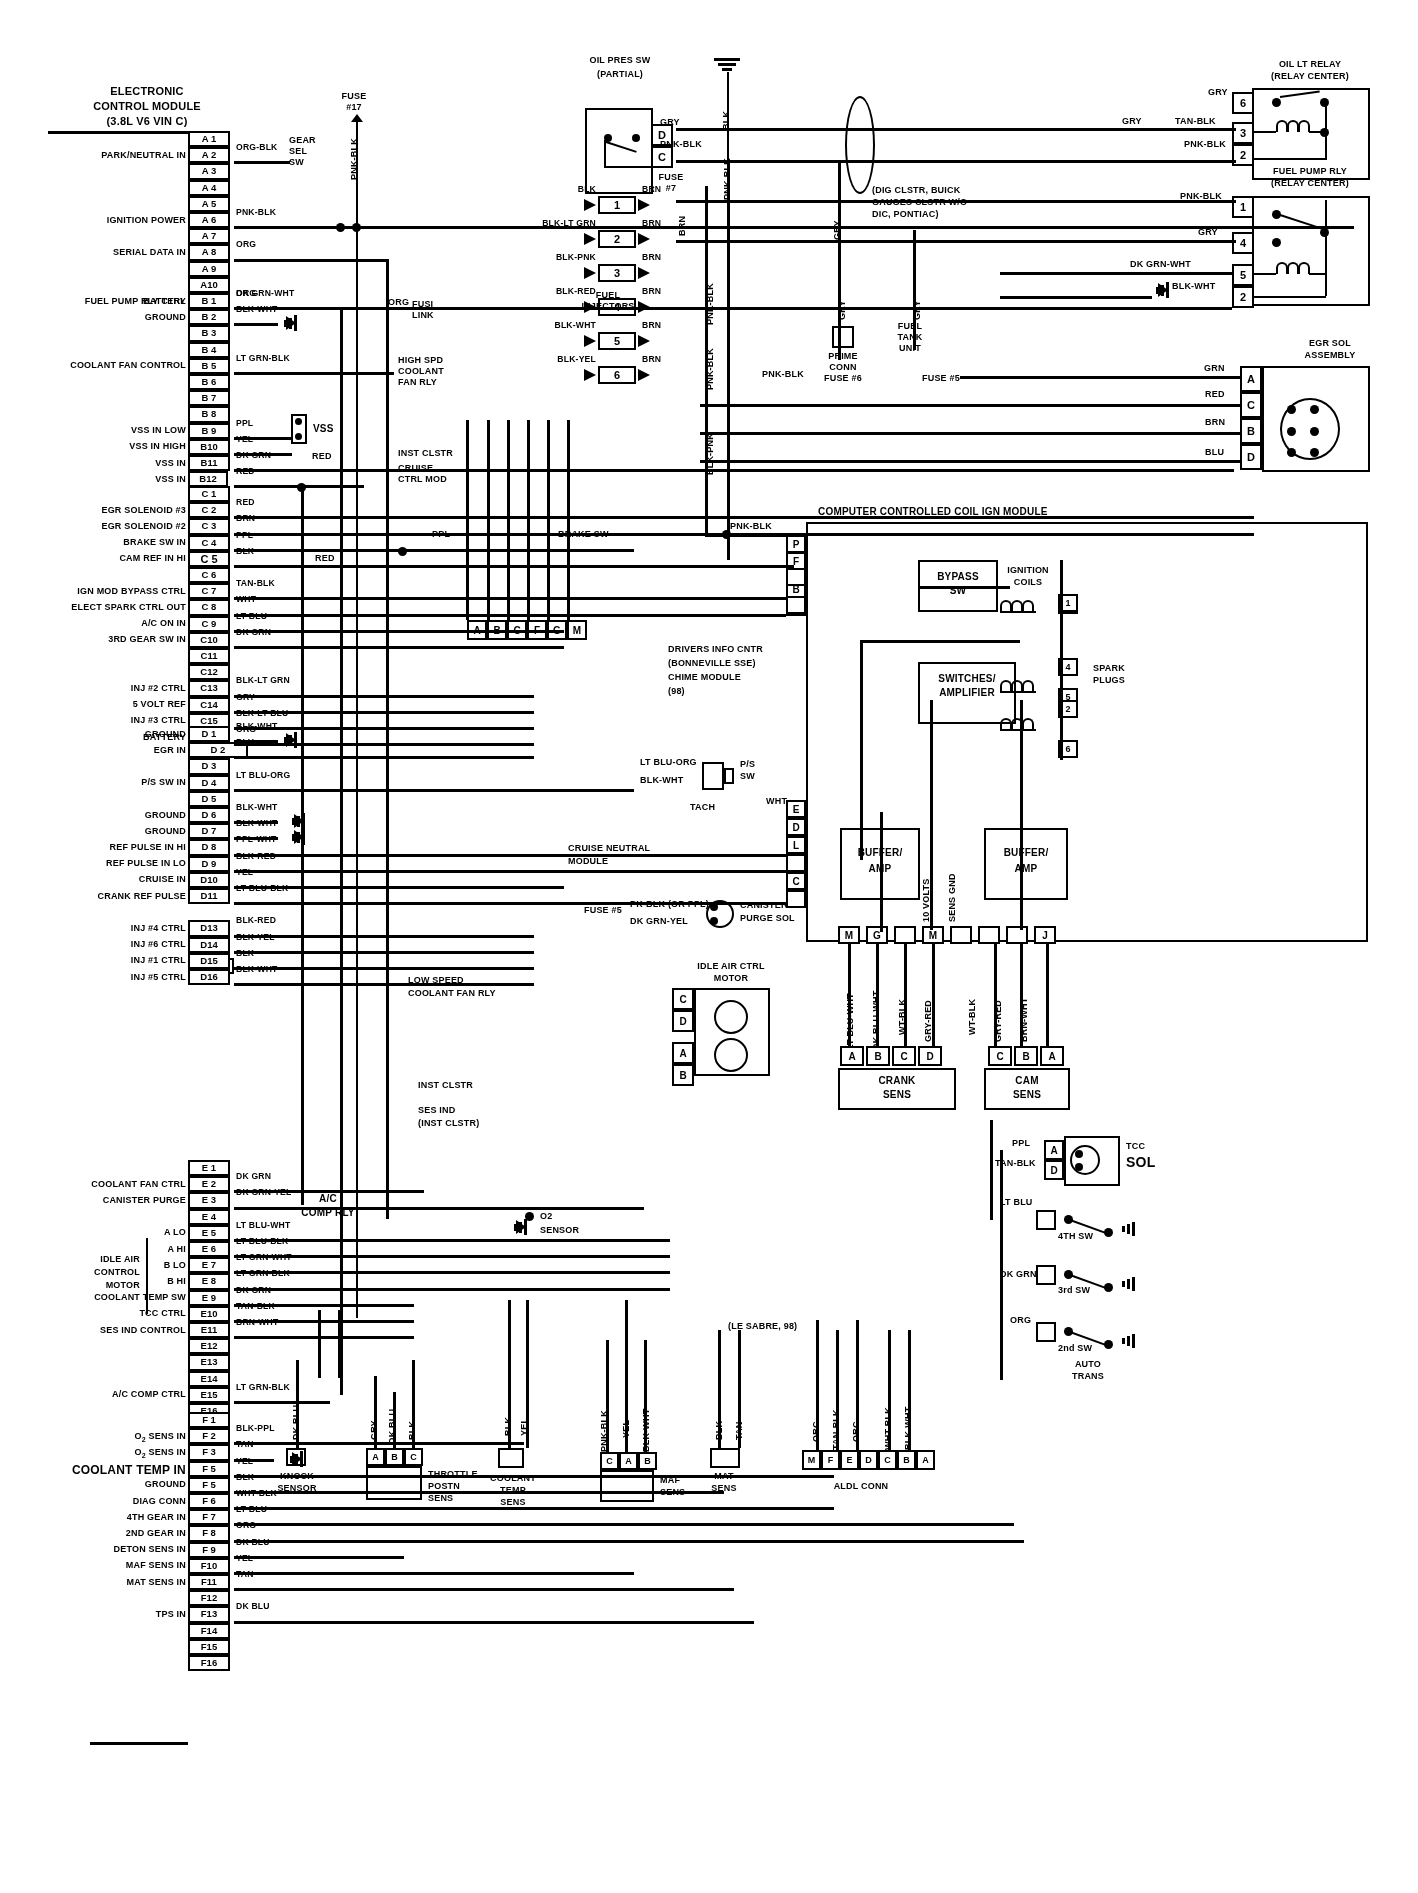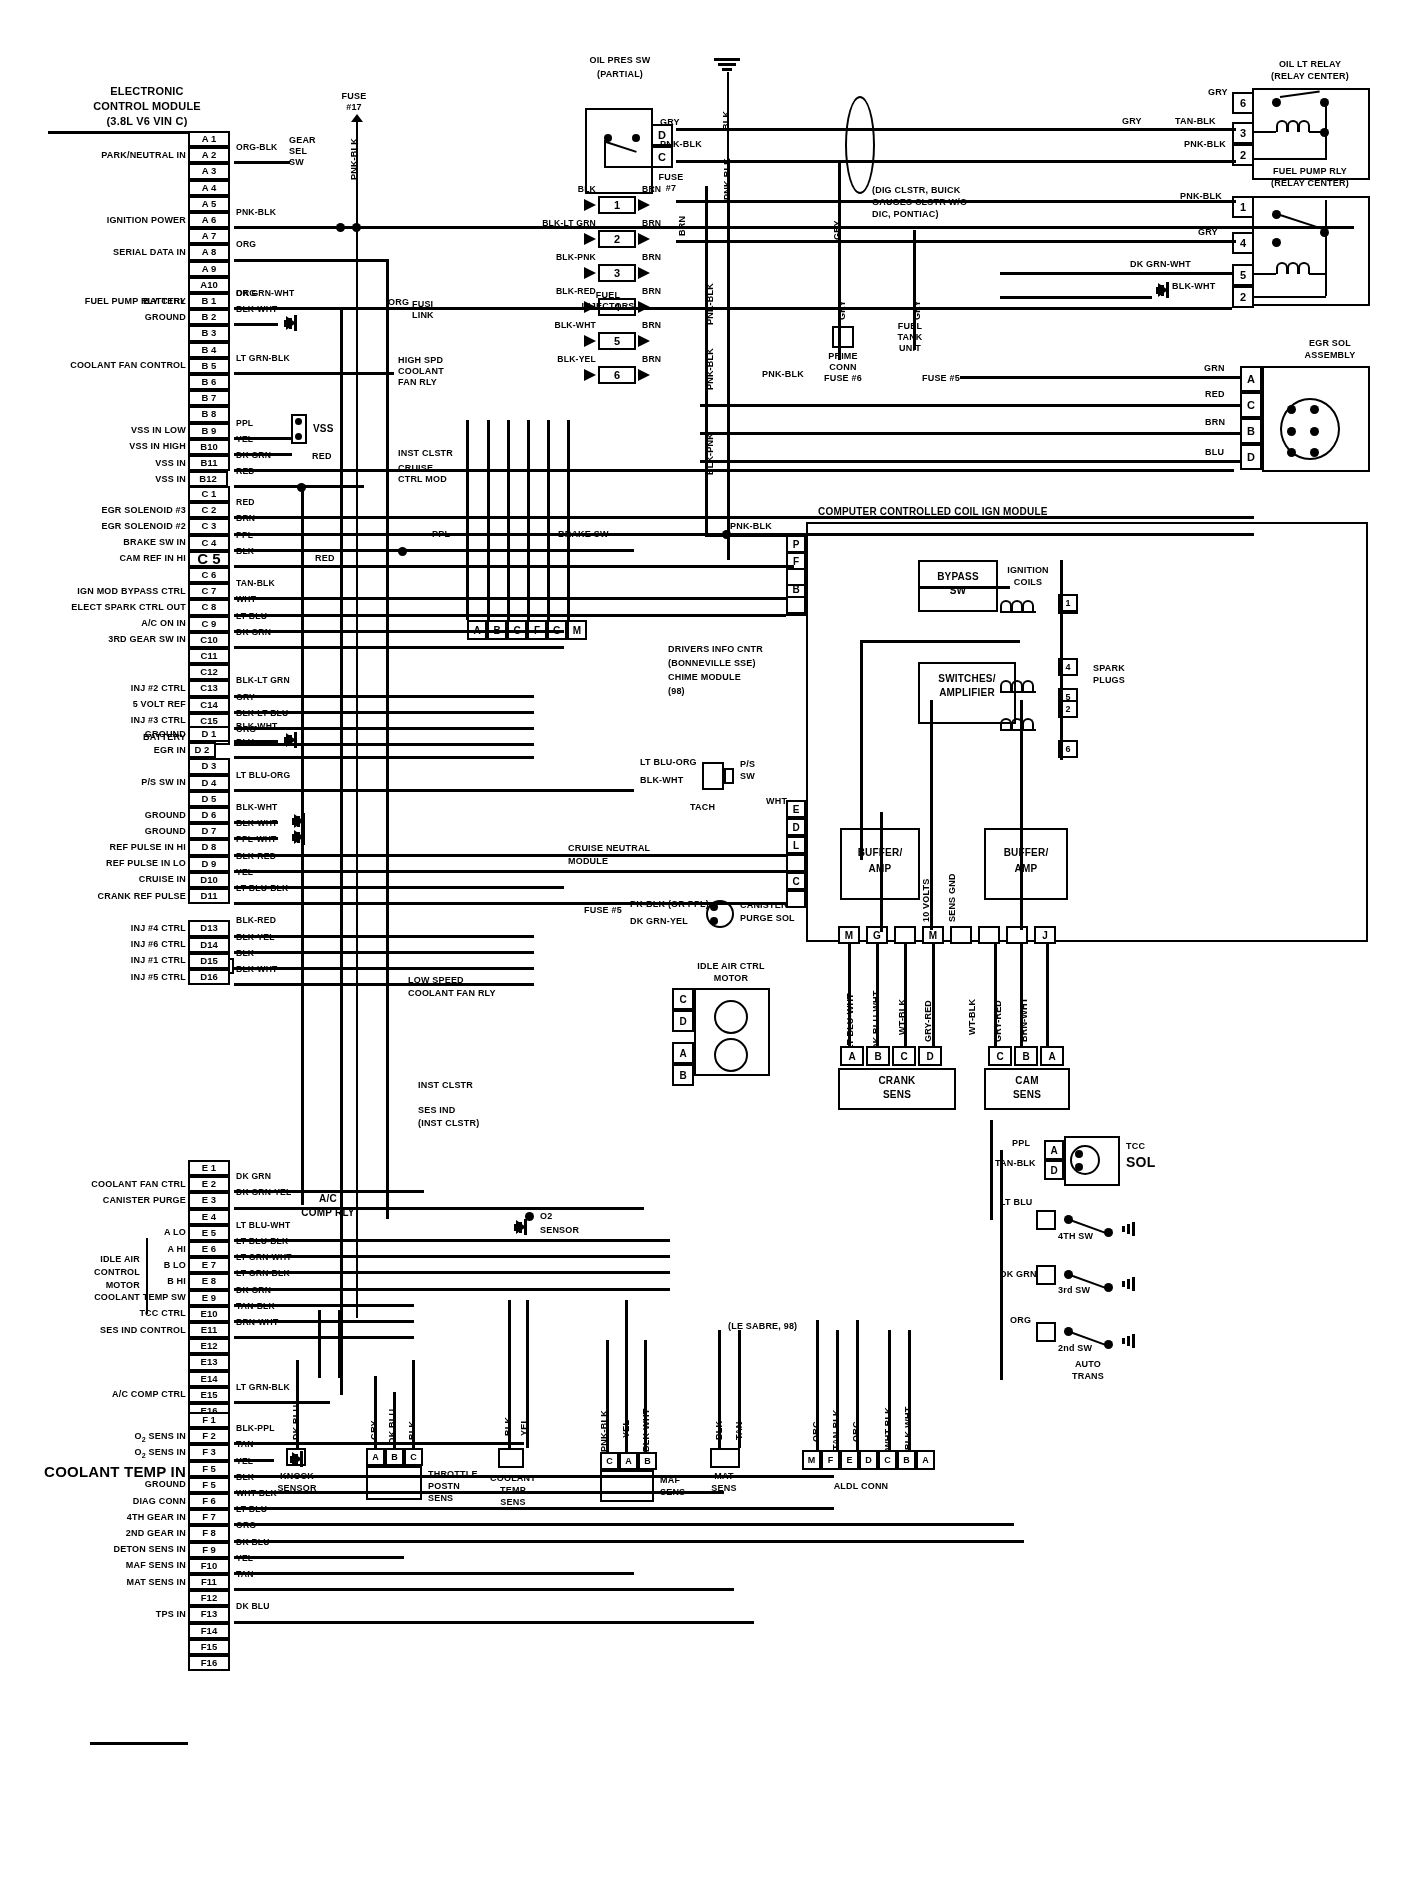--- a/index.html
+++ b/index.html
@@ -87,21 +87,21 @@
       <div class="pin" style="left: 188px; top: 486px; width: 42px; height: 16.2px; font-size: 9.5px; line-height: 12.2px;">C 1</div>
       <div class="pin" style="left: 188px; top: 502.2px; width: 42px; height: 16.2px; font-size: 9.5px; line-height: 12.2px;">C 2</div>
       <div class="t r" style="left: 20px; top: 505.7px; width: 166px; font-size: 9px;">EGR SOLENOID #3</div>
       <div class="t" style="left: 236px; top: 498.2px; font-size: 8.6px;">RED</div>
       <div class="pin" style="left: 188px; top: 518.4px; width: 42px; height: 16.2px; font-size: 9.5px; line-height: 12.2px;">C 3</div>
       <div class="t r" style="left: 20px; top: 521.9px; width: 166px; font-size: 9px;">EGR SOLENOID #2</div>
       <div class="t" style="left: 236px; top: 514.4px; font-size: 8.6px;">BRN</div>
       <div class="pin" style="left: 188px; top: 534.6px; width: 42px; height: 16.2px; font-size: 9.5px; line-height: 12.2px;">C 4</div>
       <div class="t r" style="left: 20px; top: 538.1px; width: 166px; font-size: 9px;">BRAKE SW IN</div>
       <div class="t" style="left: 236px; top: 530.6px; font-size: 8.6px;">PPL</div>
-      <div class="pin" style="left: 188px; top: 550.8px; width: 42px; height: 16.2px; font-size: 15px; line-height: 12.2px;">C 5</div>
+      <div class="pin" style="left: 188px; top: 550.8px; width: 42px; height: 16.2px; font-size: 11px; line-height: 12.2px;">C 5</div>
       <div class="t r" style="left: 20px; top: 554.3px; width: 166px; font-size: 9px;">CAM REF IN HI</div>
       <div class="t" style="left: 236px; top: 546.8px; font-size: 8.6px;">BLK</div>
       <div class="pin" style="left: 188px; top: 567px; width: 42px; height: 16.2px; font-size: 9.5px; line-height: 12.2px;">C 6</div>
       <div class="pin" style="left: 188px; top: 583.2px; width: 42px; height: 16.2px; font-size: 9.5px; line-height: 12.2px;">C 7</div>
       <div class="t r" style="left: 20px; top: 586.7px; width: 166px; font-size: 9px;">IGN MOD BYPASS CTRL</div>
       <div class="t" style="left: 236px; top: 579.2px; font-size: 8.6px;">TAN-BLK</div>
       <div class="pin" style="left: 188px; top: 599.4px; width: 42px; height: 16.2px; font-size: 9.5px; line-height: 12.2px;">C 8</div>
       <div class="t r" style="left: 20px; top: 602.9px; width: 166px; font-size: 9px;">ELECT SPARK CTRL OUT</div>
       <div class="t" style="left: 236px; top: 595.4px; font-size: 8.6px;">WHT</div>
       <div class="pin" style="left: 188px; top: 615.6px; width: 42px; height: 16.2px; font-size: 9.5px; line-height: 12.2px;">C 9</div>
@@ -120,21 +120,21 @@
       <div class="t" style="left: 236px; top: 692.6px; font-size: 8.6px;">GRY</div>
       <div class="pin" style="left: 188px; top: 712.8px; width: 42px; height: 16.2px; font-size: 9.5px; line-height: 12.2px;">C15</div>
       <div class="t r" style="left: 20px; top: 716.3px; width: 166px; font-size: 9px;">INJ #3 CTRL</div>
       <div class="t" style="left: 236px; top: 708.8px; font-size: 8.6px;">BLK-LT BLU</div>
       <div class="pin" style="left: 188px; top: 729px; width: 42px; height: 16.2px; font-size: 9.5px; line-height: 12.2px;">C16</div>
       <div class="t r" style="left: 20px; top: 732.5px; width: 166px; font-size: 9px;">BATTERY</div>
       <div class="t" style="left: 236px; top: 725px; font-size: 8.6px;">ORG</div>
       <div class="pin" style="left: 188px; top: 726px; width: 42px; height: 16.2px; font-size: 9.5px; line-height: 12.2px;">D 1</div>
       <div class="t r" style="left: 20px; top: 729.5px; width: 166px; font-size: 9px;">GROUND</div>
       <div class="t" style="left: 236px; top: 722px; font-size: 8.6px;">BLK-WHT</div>
-      <div class="pin" style="left: 188px; top: 742.2px; width: 28px; height: 16.2px; font-size: 9.5px; line-height: 12.2px;">D 2</div>
+      <div class="pin" style="left: 188px; top: 742.2px; width: 60px; height: 16.2px; font-size: 9.5px; line-height: 12.2px;">D 2</div>
       <div class="t r" style="left: 20px; top: 745.7px; width: 166px; font-size: 9px;">EGR IN</div>
       <div class="t" style="left: 236px; top: 738.2px; font-size: 8.6px;">BLU</div>
       <div class="pin" style="left: 188px; top: 758.4px; width: 42px; height: 16.2px; font-size: 9.5px; line-height: 12.2px;">D 3</div>
       <div class="pin" style="left: 188px; top: 774.6px; width: 42px; height: 16.2px; font-size: 9.5px; line-height: 12.2px;">D 4</div>
       <div class="t r" style="left: 20px; top: 778.1px; width: 166px; font-size: 9px;">P/S SW IN</div>
       <div class="t" style="left: 236px; top: 770.6px; font-size: 8.6px;">LT BLU-ORG</div>
       <div class="pin" style="left: 188px; top: 790.8px; width: 42px; height: 16.2px; font-size: 9.5px; line-height: 12.2px;">D 5</div>
       <div class="pin" style="left: 188px; top: 807px; width: 42px; height: 16.2px; font-size: 9.5px; line-height: 12.2px;">D 6</div>
       <div class="t r" style="left: 20px; top: 810.5px; width: 166px; font-size: 9px;">GROUND</div>
       <div class="t" style="left: 236px; top: 803px; font-size: 8.6px;">BLK-WHT</div>
@@ -203,21 +203,21 @@
       <div class="t" style="left: 236px; top: 1382.8px; font-size: 8.6px;">LT GRN-BLK</div>
       <div class="pin" style="left: 188px; top: 1403px; width: 42px; height: 16.2px; font-size: 9.5px; line-height: 12.2px;">E16</div>
       <div class="pin" style="left: 188px; top: 1412px; width: 42px; height: 16.2px; font-size: 9.5px; line-height: 12.2px;">F 1</div>
       <div class="pin" style="left: 188px; top: 1428.2px; width: 42px; height: 16.2px; font-size: 9.5px; line-height: 12.2px;">F 2</div>
       <div class="t r" style="left: 20px; top: 1431.7px; width: 166px; font-size: 9px;">O<span style="font-size:7px;vertical-align:sub">2</span> SENS IN</div>
       <div class="t" style="left: 236px; top: 1424.2px; font-size: 8.6px;">BLK-PPL</div>
       <div class="pin" style="left: 188px; top: 1444.4px; width: 42px; height: 16.2px; font-size: 9.5px; line-height: 12.2px;">F 3</div>
       <div class="t r" style="left: 20px; top: 1447.9px; width: 166px; font-size: 9px;">O<span style="font-size:7px;vertical-align:sub">2</span> SENS IN</div>
       <div class="t" style="left: 236px; top: 1440.4px; font-size: 8.6px;">TAN</div>
       <div class="pin" style="left: 188px; top: 1460.6px; width: 42px; height: 16.2px; font-size: 9.5px; line-height: 12.2px;">F 5</div>
-      <div class="t r" style="left: 20px; top: 1464.1px; width: 166px; font-size: 15px;">COOLANT TEMP IN</div>
+      <div class="t r" style="left: 20px; top: 1464.1px; width: 166px; font-size: 12px;">COOLANT TEMP IN</div>
       <div class="t" style="left: 236px; top: 1456.6px; font-size: 8.6px;">YEL</div>
       <div class="pin" style="left: 188px; top: 1476.8px; width: 42px; height: 16.2px; font-size: 9.5px; line-height: 12.2px;">F 5</div>
       <div class="t r" style="left: 20px; top: 1480.3px; width: 166px; font-size: 9px;">GROUND</div>
       <div class="t" style="left: 236px; top: 1472.8px; font-size: 8.6px;">BLK</div>
       <div class="pin" style="left: 188px; top: 1493px; width: 42px; height: 16.2px; font-size: 9.5px; line-height: 12.2px;">F 6</div>
       <div class="t r" style="left: 20px; top: 1496.5px; width: 166px; font-size: 9px;">DIAG CONN</div>
       <div class="t" style="left: 236px; top: 1489px; font-size: 8.6px;">WHT-BLK</div>
       <div class="pin" style="left: 188px; top: 1509.2px; width: 42px; height: 16.2px; font-size: 9.5px; line-height: 12.2px;">F 7</div>
       <div class="t r" style="left: 20px; top: 1512.7px; width: 166px; font-size: 9px;">4TH GEAR IN</div>
       <div class="t" style="left: 236px; top: 1505.2px; font-size: 8.6px;">LT BLU</div>

